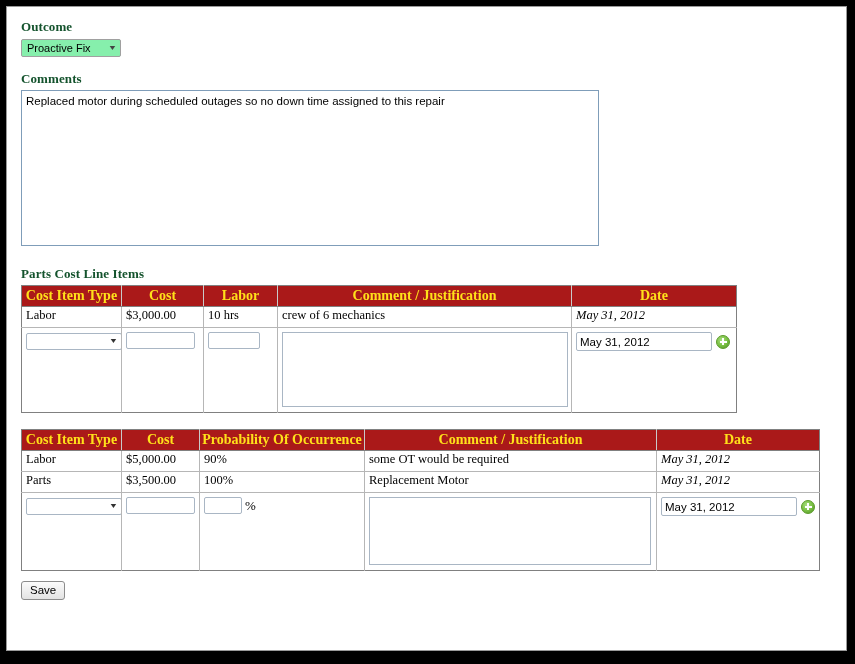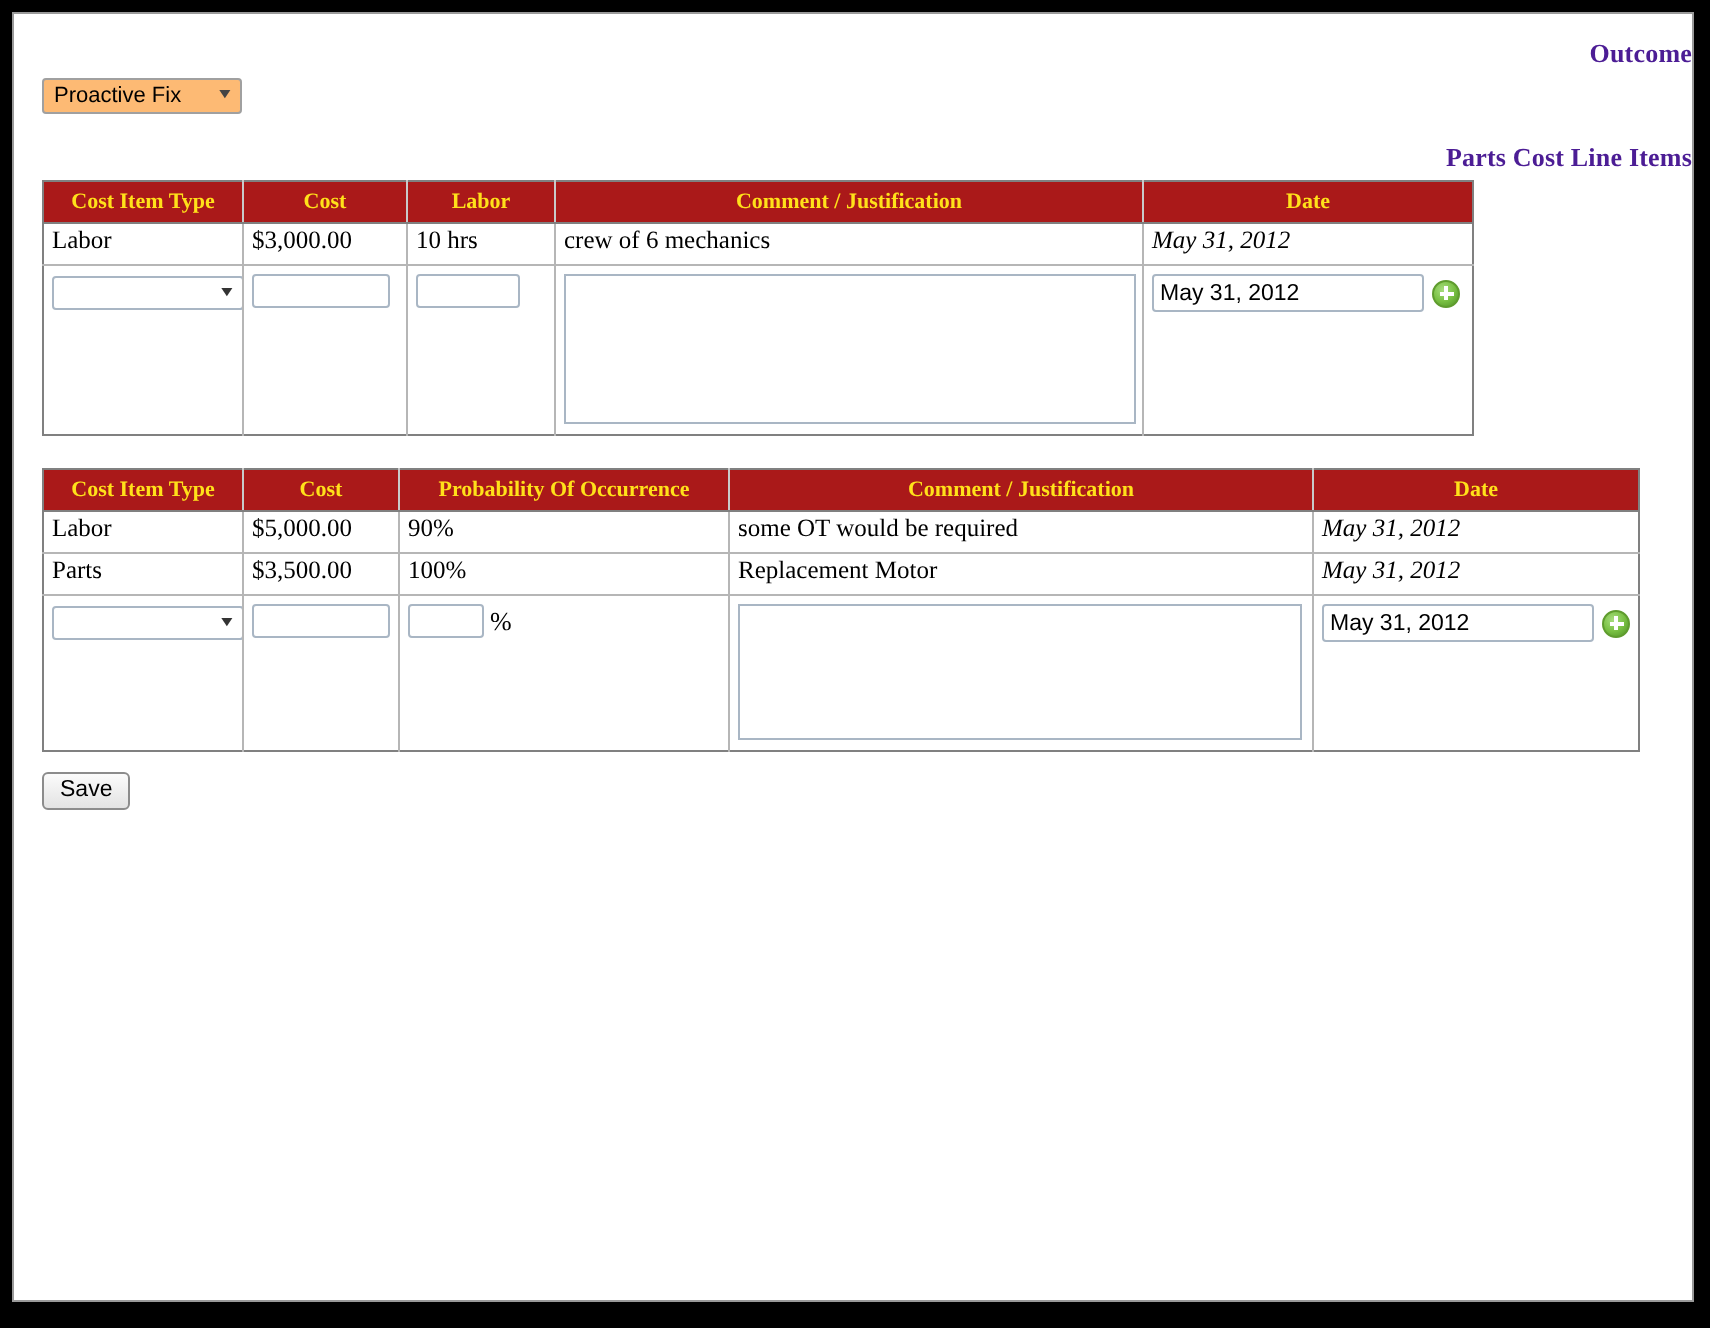--- a/index.html
+++ b/index.html
@@ -26,35 +26,34 @@
   }
   .inner {
     padding: 12px 0 0 14px;
   }
 
   
   .section-label {
     font-family: "Liberation Serif", serif;
     font-weight: bold;
     font-size: 13px;
-    color: #4c1d95;
+    color: #14532d;
     margin: 0 0 3px 0;
     letter-spacing: 0.1px;
-    text-align: right;
   }
 
   
   .outcome-block { margin-bottom: 14px; }
   .select-box {
     display: inline-flex;
     align-items: center;
     justify-content: space-between;
     width: 100px;
     height: 18px;
-    background: #fdba74;
+    background: #86efac;
     border: 1px solid #a0a0a0;
     border-radius: 2px;
     font-family: "Liberation Sans", sans-serif;
     font-size: 11px;
     color: #000;
     padding: 0 4px 0 5px;
     box-sizing: border-box;
     line-height: 16px;
   }
   .select-box .caret {
@@ -86,21 +85,21 @@
     border-collapse: collapse;
     table-layout: fixed;
     background: #fff;
     border: 1px solid #808080;
   }
   table.grid th {
     background: #aa1919;
     color: #ffe11a;
     font-family: "Liberation Serif", serif;
     font-weight: bold;
-    font-size: 11px;
+    font-size: 14px;
     height: 18px;
     padding: 1px 2px;
     border-right: 1px solid #c9c9c9;
     border-bottom: 1px solid #808080;
     white-space: nowrap;
   }
   table.grid th:last-child { border-right: none; }
   table.grid td {
     border-right: 1px solid #b6b6b6;
     border-bottom: 1px solid #b6b6b6;
@@ -234,20 +233,24 @@
     
     <div class="outcome-block">
       <div class="section-label">Outcome</div>
       <div class="select-box">
         <span>Proactive Fix</span>
         <span class="caret">▼</span>
       </div>
     </div>
 
     
+    <div class="comments-block">
+      <div class="section-label">Comments</div>
+      <textarea class="big-textarea" style="">Replaced motor during scheduled outages so no down time assigned to this repair</textarea>
+    </div>
 
     
     <div>
       <div class="section-label">Parts Cost Line Items</div>
       <table class="grid" style="width:715px;">
         <colgroup>
           <col style="width:100px">
           <col style="width:82px">
           <col style="width:74px">
           <col style="width:294px">

